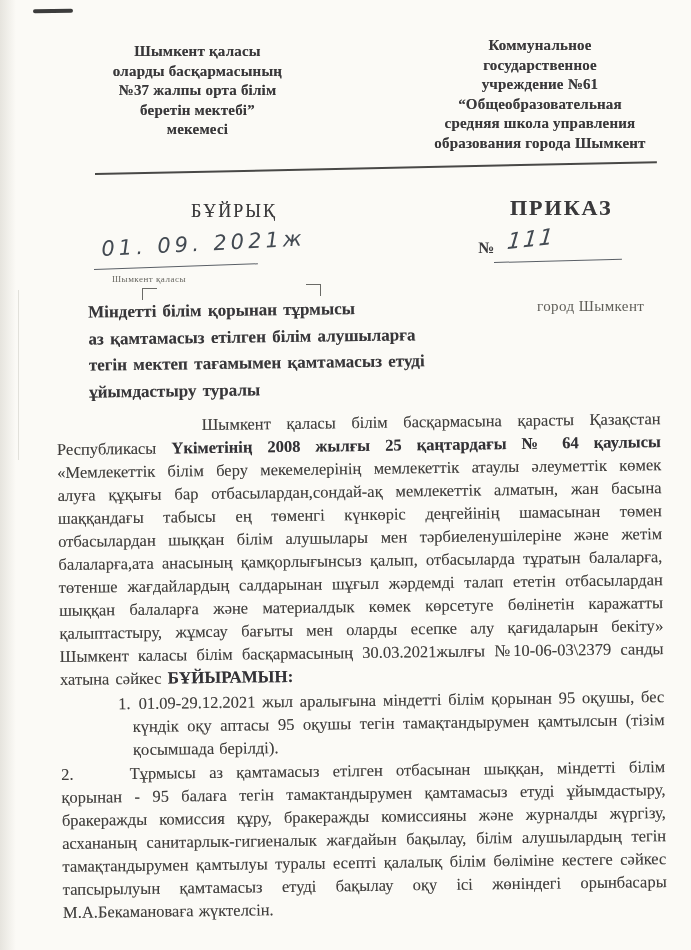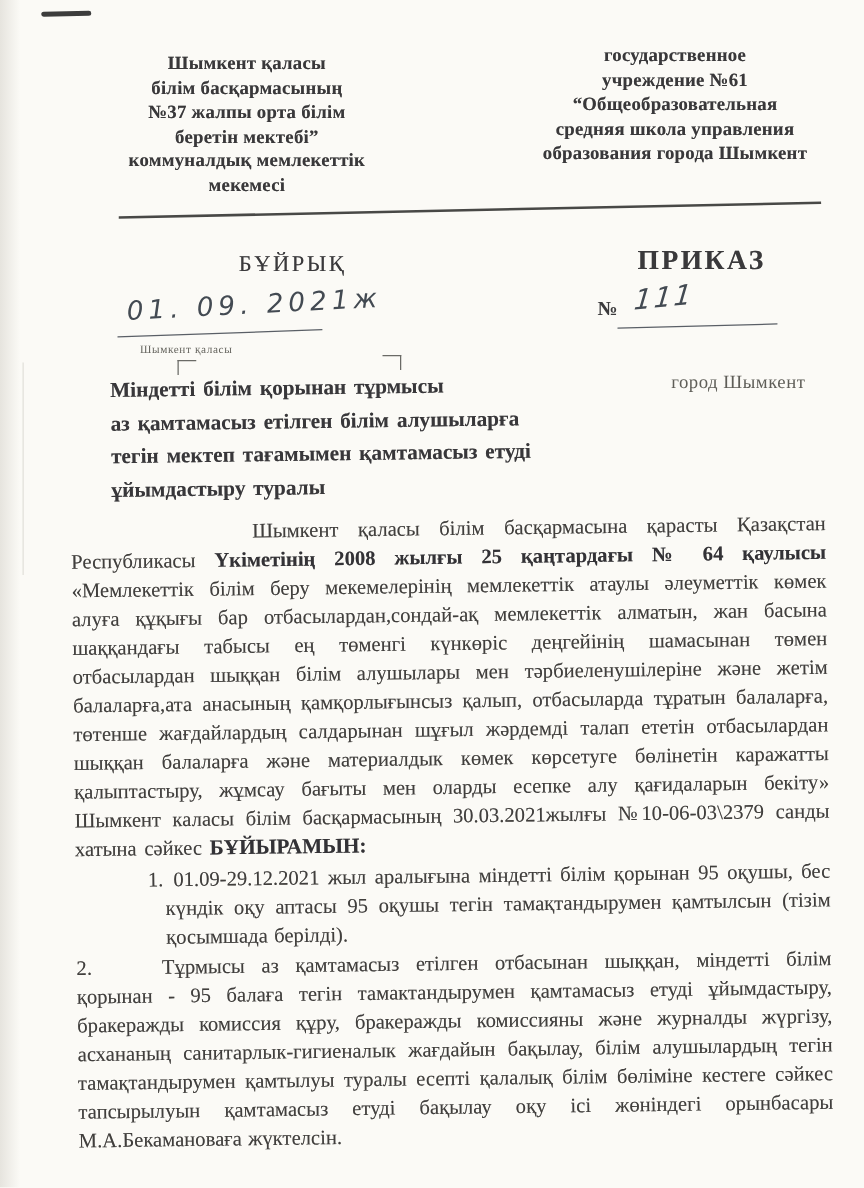--- a/index.html
+++ b/index.html
@@ -100,28 +100,28 @@
 </style>
 </head>
 <body>
 
 <div class="scan-edge-left"></div>
 <div class="scan-edge-line"></div>
 <div class="scan-dash"></div>
 
 <div class="hdr hdr-left">
   <div>Шымкент қаласы</div>
-  <div>білім басқармасының</div>
+  <div>оларды басқармасының</div>
   <div>№37 жалпы орта білім</div>
   <div>беретін мектебі”</div>
-  <div>коммуналдық мемлекеттік</div>
   <div>мекемесі</div>
 </div>
 
 <div class="hdr hdr-right">
+  <div>Коммунальное</div>
   <div>государственное</div>
   <div>учреждение №61</div>
   <div>“Общеобразовательная</div>
   <div>средняя школа управления</div>
   <div>образования города Шымкент</div>
 </div>
 
 <div class="divider"></div>
 
 <div class="order-kk">БҰЙРЫҚ</div>

